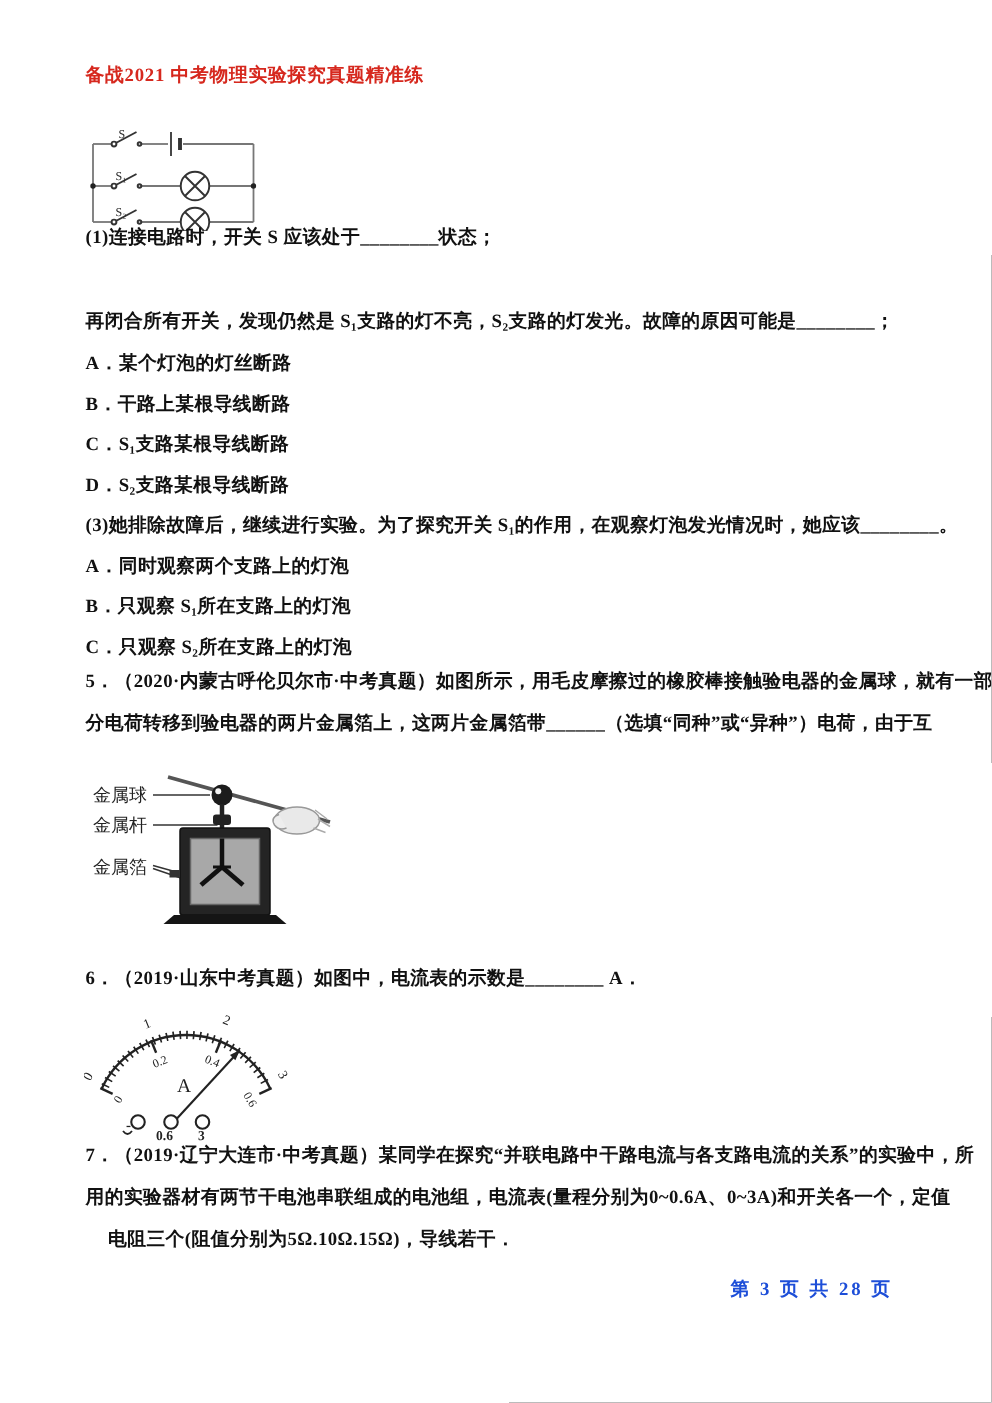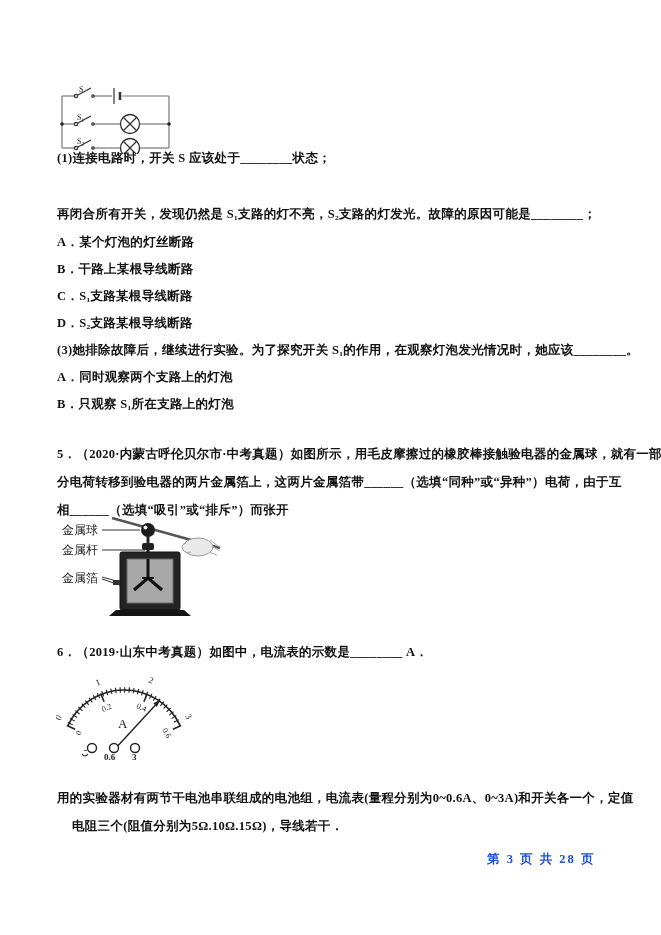--- a/index.html
+++ b/index.html
@@ -21,20 +21,21 @@
     letter-spacing:2px;color:#1d4ed8;white-space:nowrap;
   }
   .fig{position:absolute;}
   svg text{font-family:"Liberation Serif","DejaVu Serif",serif;}
 </style>
 </head>
 <body>
 
 <div id="page">
 
+  <div class="hdr" style="color: rgb(214, 40, 30);">备战2021 中考物理实验探究真题精准练</div>
 
   <div class="fig" style="left:56px;top:84px;">
     <svg width="120" height="70" viewBox="0 0 120 70">
       <g stroke="#777" stroke-width="1.2" fill="none">
         <path d="M6,12 V64"></path>
         <path d="M113,12 V64"></path>
         <path d="M6,12 H20"></path>
           <path d="M38,12 H56"></path>
           <path d="M66,12 H113"></path>
         <path d="M6,40 H20"></path>
@@ -80,24 +81,24 @@
 
   <div class="line" style="top:150px;">(1)连接电路时，开关 S 应该处于________状态；</div>
   <div class="line" style="top:206px;">再闭合所有开关，发现仍然是 S₁支路的灯不亮，S₂支路的灯发光。故障的原因可能是________；</div>
   <div class="line" style="top:234px;">A．某个灯泡的灯丝断路</div>
   <div class="line" style="top:261px;">B．干路上某根导线断路</div>
   <div class="line" style="top:288px;">C．S₁支路某根导线断路</div>
   <div class="line" style="top:315px;">D．S₂支路某根导线断路</div>
   <div class="line" style="top:342px;">(3)她排除故障后，继续进行实验。为了探究开关 S₁的作用，在观察灯泡发光情况时，她应该________。</div>
   <div class="line" style="top:369px;">A．同时观察两个支路上的灯泡</div>
   <div class="line" style="top:396px;">B．只观察 S₁所在支路上的灯泡</div>
+  <div class="line" style="top:423px;">C．只观察 S₂所在支路上的灯泡</div>
 
   <div class="line" style="top:446px;">5．（2020·内蒙古呼伦贝尔市·中考真题）如图所示，用毛皮摩擦过的橡胶棒接触验电器的金属球，就有一部</div>
   <div class="line" style="top:474px;">分电荷转移到验电器的两片金属箔上，这两片金属箔带______（选填“同种”或“异种”）电荷，由于互</div>
-  <div class="line" style="top:502px;">相______（选填“吸引”或“排斥”）而张开</div>
 
   <div class="fig" style="left:60px;top:516px;">
     <svg width="180" height="102" viewBox="0 0 180 102">
 
       <g stroke="#333" stroke-width="1">
         <path d="M42,14 H80"></path>
         <path d="M42,34 H85"></path>
         <path d="M42,61 L78,71"></path>
         <path d="M42,63 L86,78"></path>
       </g>
@@ -174,18 +175,19 @@
         <circle cx="58" cy="84" r="4.5" fill="#fff" stroke="#222" stroke-width="1.4"></circle>
         <circle cx="79" cy="84" r="4.5" fill="#fff" stroke="#222" stroke-width="1.4"></circle>
         <path d="M26,90 q3,4 6,0" stroke="#222" stroke-width="1.2" fill="none"></path>
       </g>
       <text x="48" y="96" font-size="9" font-weight="bold" fill="#222">0.6</text>
       <text x="76" y="96" font-size="9" font-weight="bold" fill="#222">3</text>
       <text x="28" y="89" font-size="10" font-weight="bold" fill="#222">-</text>
     </svg>
   </div>
 
+  <div class="line" style="top:762px;">7．（2019·辽宁大连市·中考真题）某同学在探究“并联电路中干路电流与各支路电流的关系”的实验中，所</div>
   <div class="line" style="top:790px;">用的实验器材有两节干电池串联组成的电池组，电流表(量程分别为0~0.6A、0~3A)和开关各一个，定值</div>
   <div class="line" style="top:818px;padding-left:15px;">电阻三个(阻值分别为5Ω.10Ω.15Ω)，导线若干．</div>
 
   <div class="footer">第 3 页 共 28 页</div>
 
 </div>
 
 </body></html>

